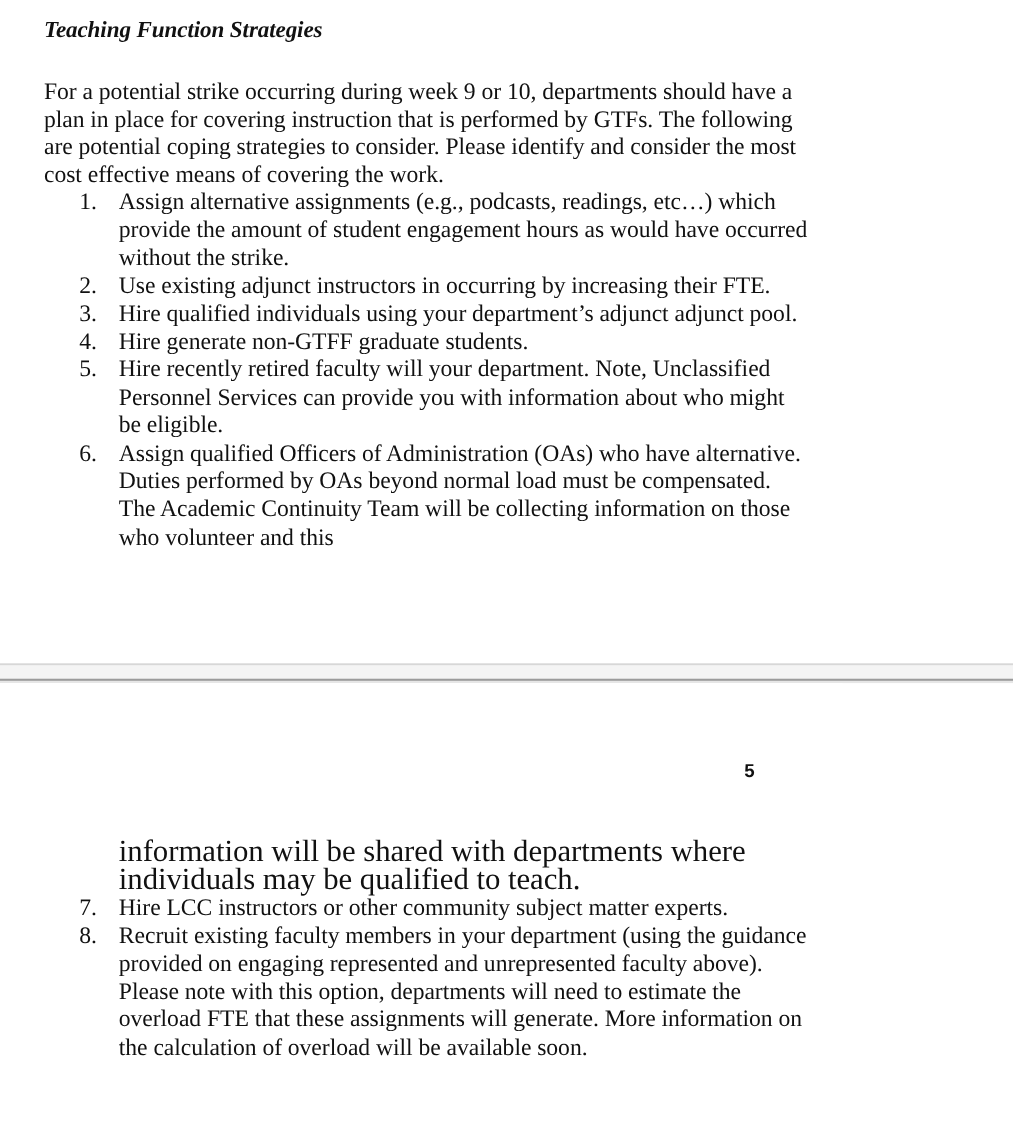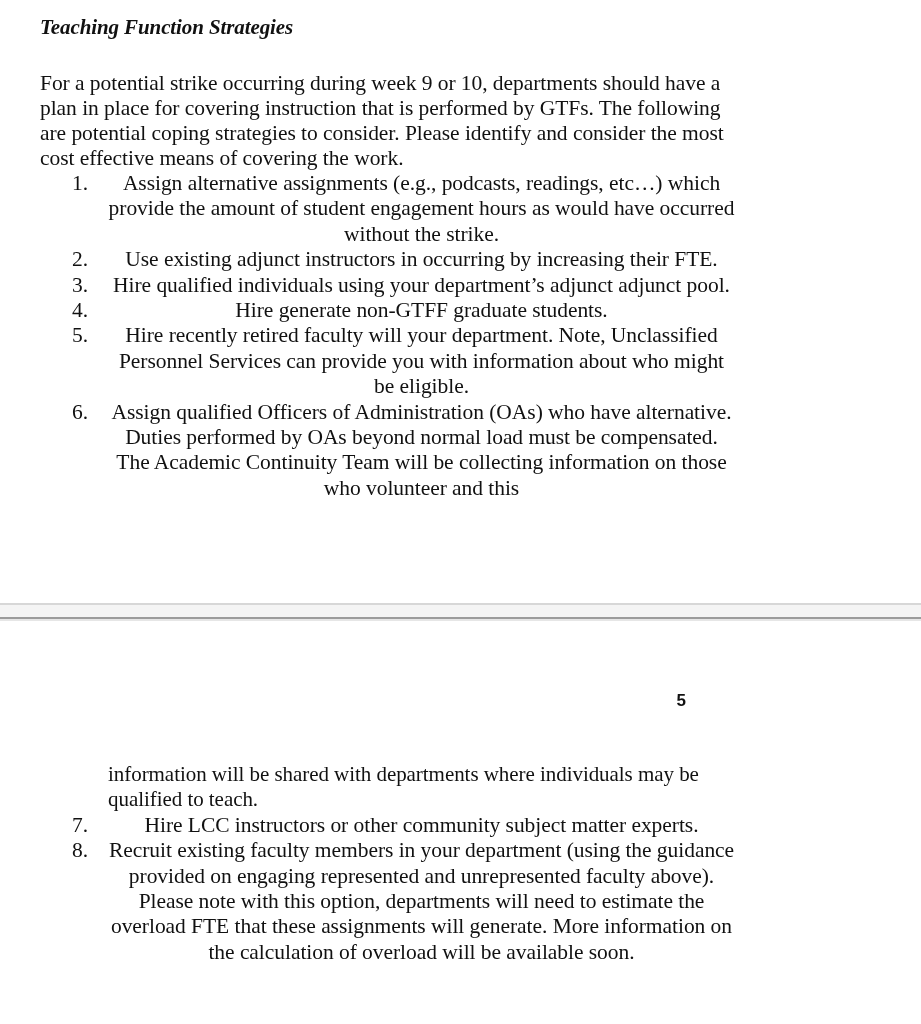--- a/index.html
+++ b/index.html
@@ -71,26 +71,25 @@
     position: absolute;
     left: 32px;           
     top: 0;
     width: 30px;
     text-align: left;
     font-size: 21.5px;
     line-height: 25.4px;
   }
   .strategy-text {
     display: block;
-    text-align: center;
   }
 
   
   .continuation {
-    font-size: 21px;
+    font-size: 28px;
     line-height: 25.4px;
     margin: 0;
     padding-left: 68px;
     letter-spacing: -0.05px;
   }
 
   
   .page-break {
     position: absolute;
     left: 0;

